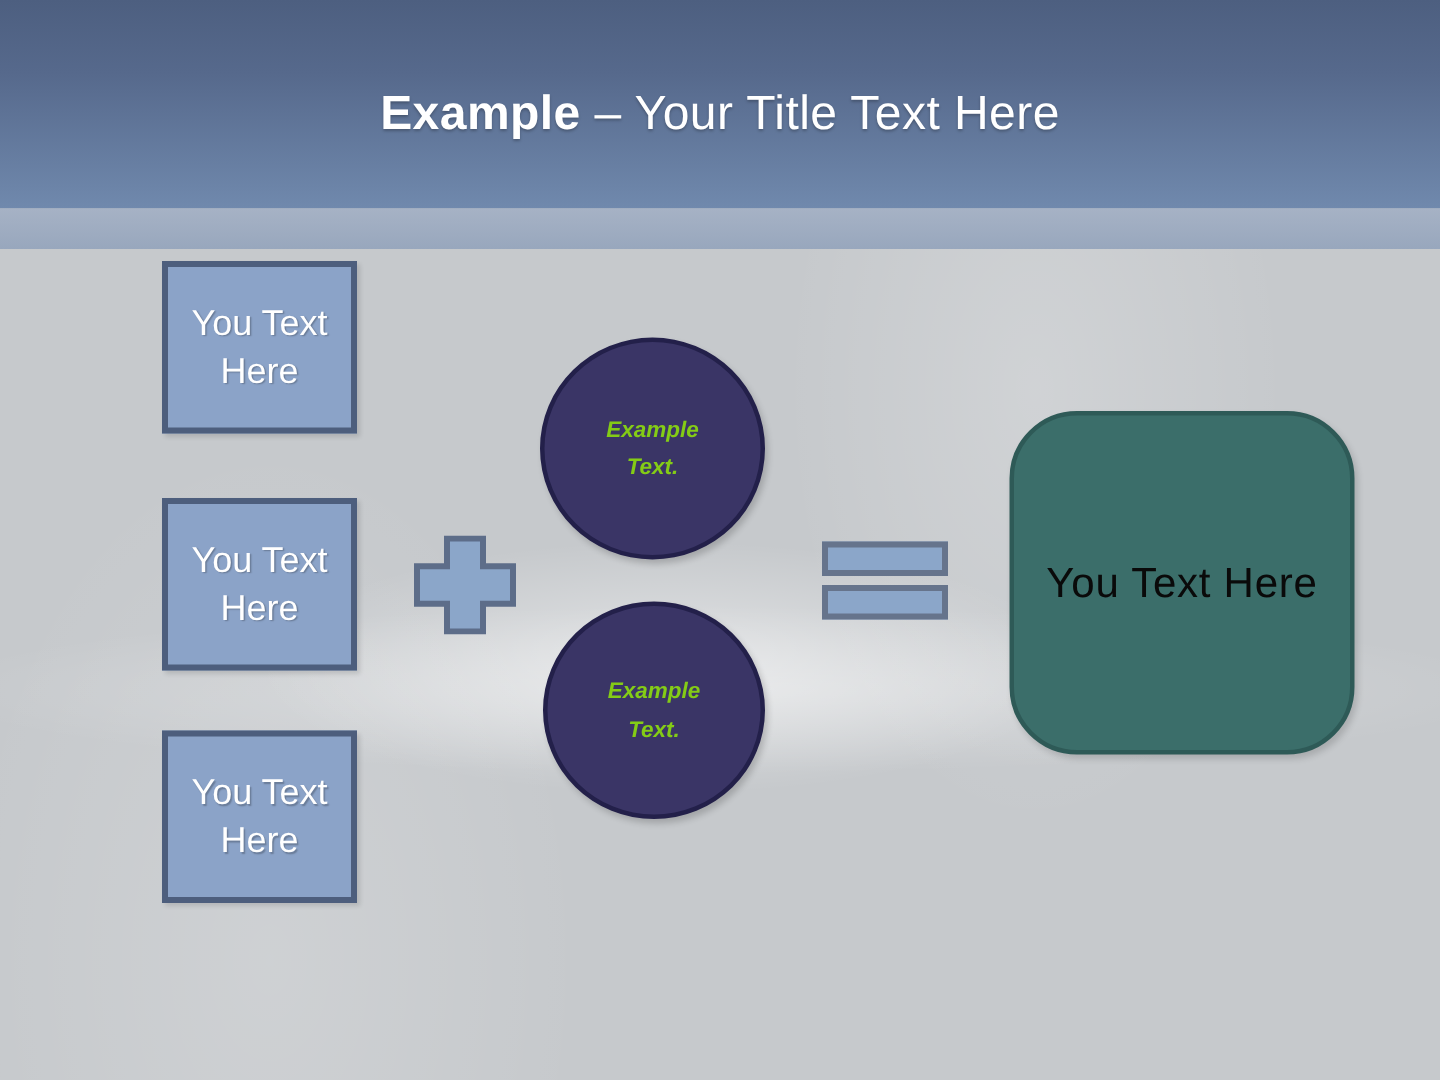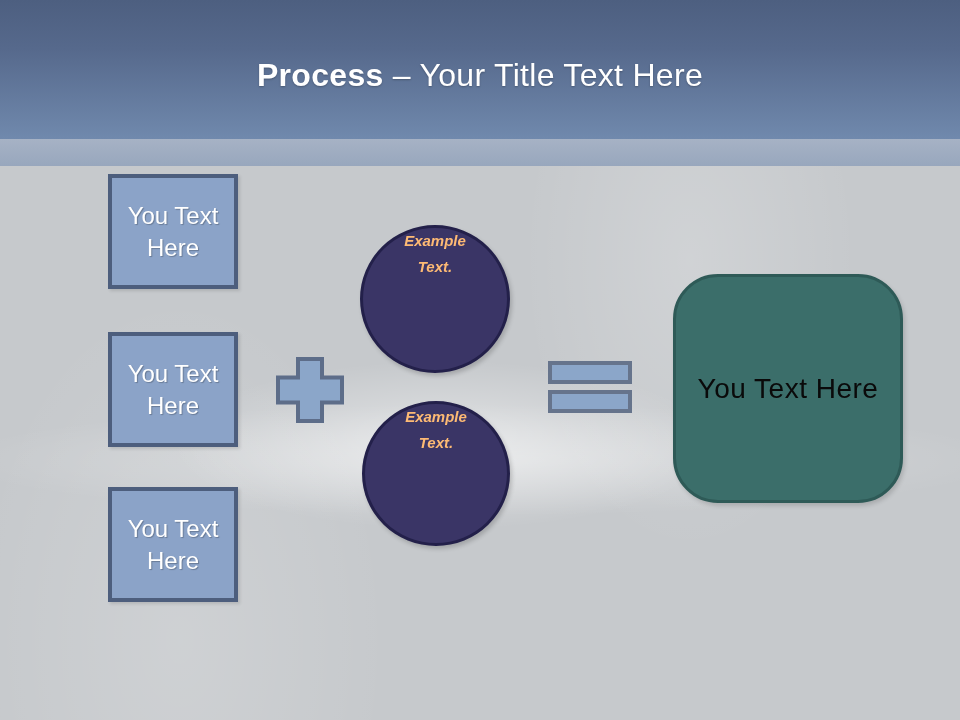--- a/index.html
+++ b/index.html
@@ -81,24 +81,24 @@
   .box-2 { top: 332px; }
   .box-3 { top: 487px; }
 
   .circle {
     position: absolute;
     border-radius: 50%;
     background: #3a3566;
     border: 3px solid #23204a;
     box-sizing: border-box;
     display: flex;
-    align-items: flex-start;
+    align-items: center;
     justify-content: center;
     text-align: center;
-    color: #fdba74;
+    color: #84cc16;
     font-weight: bold;
     font-style: italic;
     font-size: 15px;
     line-height: 1.7;
     box-shadow: 2px 3px 4px rgba(0,0,0,0.18);
   }
   .circle .circle-label { display: inline-block; width: 76px; }
   .circle-1 { left: 360px; top: 225px; width: 150px; height: 148px; }
   .circle-2 { left: 362px; top: 401px; width: 148px; height: 145px; }
 
@@ -144,21 +144,21 @@
 </head>
 <body>
 
 <div class="slide">
   <div class="bg-flare"></div>
 
   <div class="header"></div>
   <div class="header-band"></div>
 
   <div class="slide-title">
-    <span class="bold">Process</span>
+    <span class="bold">Example</span>
     <span>– Your Title Text Here</span>
   </div>
 
   <div class="input-box box-1">
     <span class="box-label">You Text Here</span>
   </div>
   <div class="input-box box-2">
     <span class="box-label">You Text Here</span>
   </div>
   <div class="input-box box-3">

